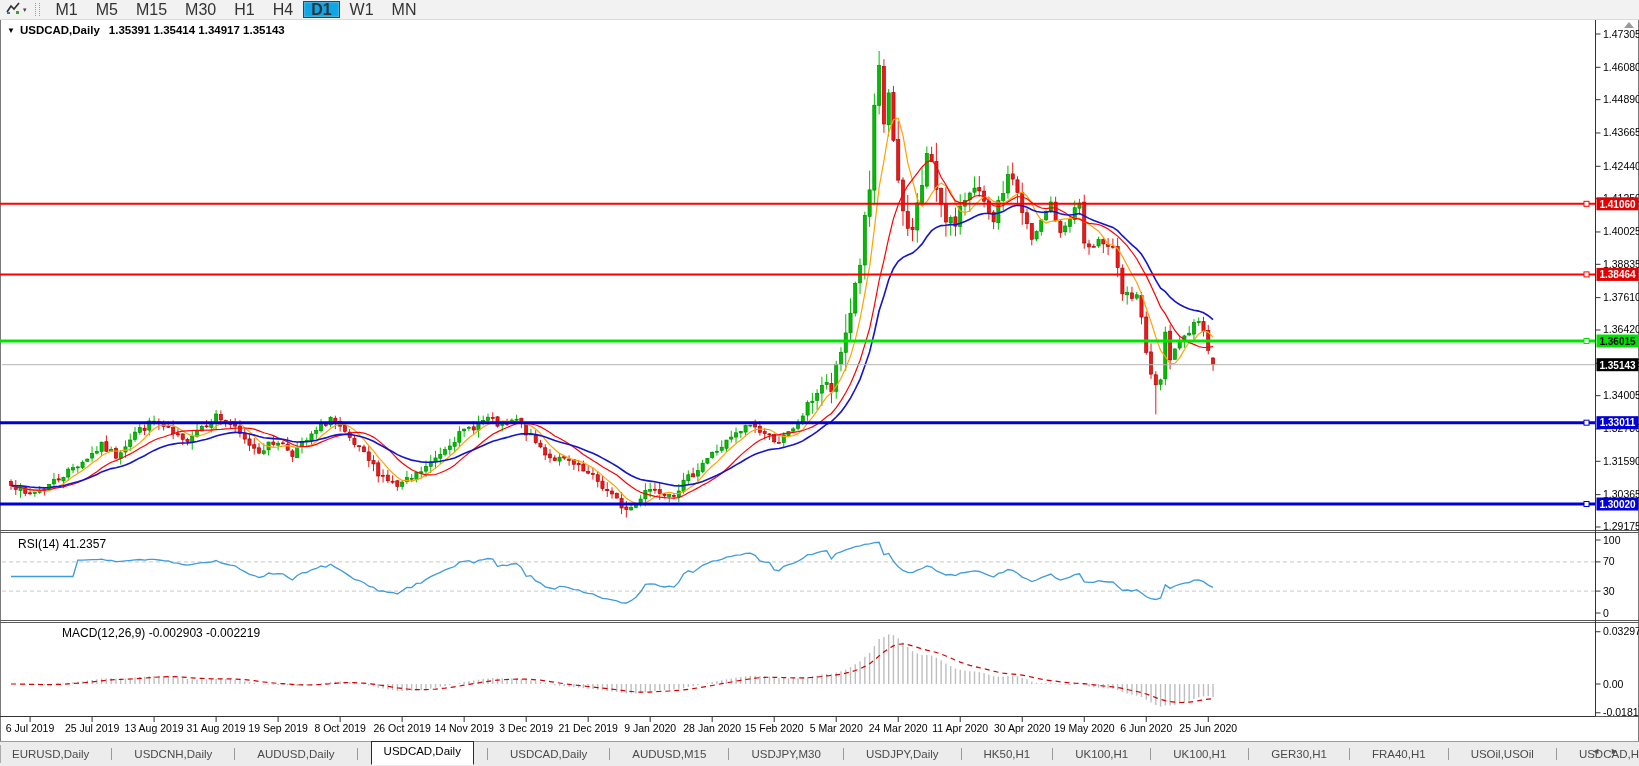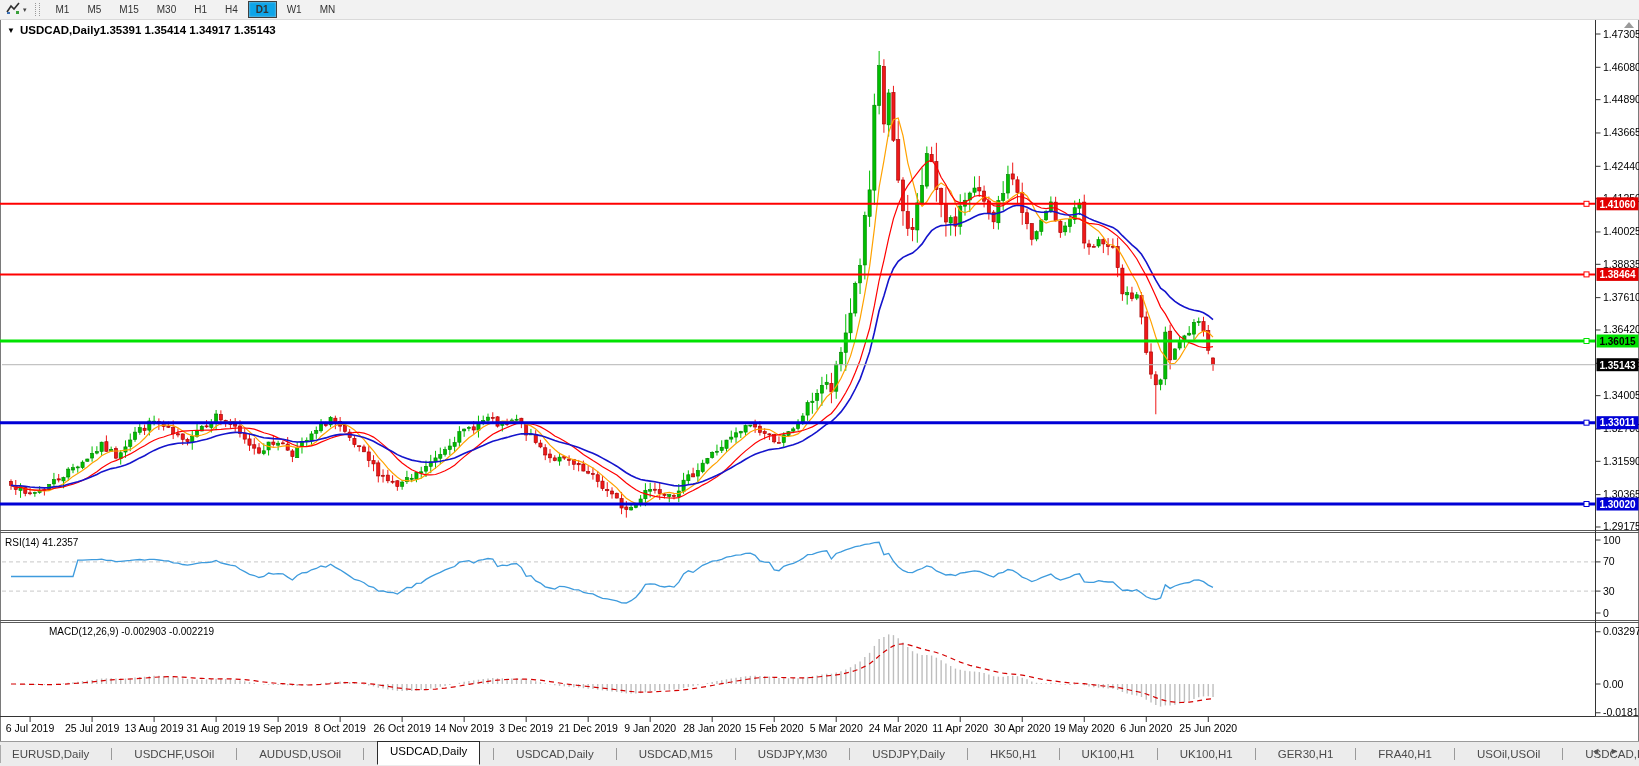--- a/index.html
+++ b/index.html
@@ -5,27 +5,27 @@
   html,body{margin:0;padding:0;}
   body{width:1639px;height:766px;position:relative;overflow:hidden;background:#ffffff;
        font-family:"Liberation Sans",sans-serif;-webkit-font-smoothing:none;}
   
   .toolbar{position:absolute;top:0;left:0;width:1639px;height:19px;background:#f2f2f2;
            border-bottom:1px solid #dadada;display:flex;align-items:center;z-index:6;}
   .tool-btn{display:flex;align-items:center;margin-left:3px;padding:1px 3px;cursor:pointer;}
   .dd-arrow{font-size:7px;color:#444;margin-left:2px;}
   .tb-handle{height:13px;width:3px;border-left:1px dotted #9a9a9a;border-right:1px dotted #9a9a9a;margin:0 7px 0 5px;}
   .tf-group{display:flex;align-items:center;height:19px;}
-  .tf-btn{font-size:10px;color:#333;padding:1px 7px;margin:0 1px;border:1px solid transparent;cursor:pointer;line-height:13px;}
+  .tf-btn{font-size:16px;color:#333;padding:1px 7px;margin:0 1px;border:1px solid transparent;cursor:pointer;line-height:13px;}
   .tf-btn.active{background:#0ea5e9;border:1px solid #404040;box-shadow:inset 0 0 2px #ccc;font-weight:bold;}
   
   .chart-title{position:absolute;top:24px;left:7px;z-index:4;font-size:11.5px;font-weight:700;color:#000;}
   .chart-title .collapse{font-size:8px;margin-right:5px;vertical-align:1px;}
-  .chart-title .ohlc{}
-  .pane-label{position:absolute;left:5px;z-index:4;font-size:10px;color:#000;}
+  .chart-title .ohlc{margin-left:9px;}
+  .pane-label{position:absolute;left:18px;z-index:4;font-size:12px;color:#000;}
   .rsi-label{top:537px;}
   .macd-label{top:626px;margin-left:44px;}
   svg{position:absolute;top:0;left:0;z-index:1;}
   
   .tabbar{position:absolute;left:0;bottom:0;width:1639px;height:24px;background:#ececec;
           border-top:1px solid #9b9b9b;display:flex;align-items:center;z-index:6;}
   .tab-grip{width:6px;height:18px;background:#dcdcdc;border-right:1px solid #aaa;margin-right:2px;}
   .tabs{display:flex;align-items:center;height:24px;gap:12px;}
   .tab{font-size:11.5px;color:#4a4a4a;padding:3px 9px;cursor:pointer;white-space:nowrap;}
   .tab.active{background:#ffffff;border:1px solid #2b2b2b;border-bottom:1px solid #ffffff;
@@ -972,29 +972,29 @@
   <span class="collapse">▼</span><span class="sym">USDCAD,Daily</span><span class="ohlc">1.35391 1.35414 1.34917 1.35143</span>
 </div>
 <div class="pane-label rsi-label">RSI(14) 41.2357</div>
 <div class="pane-label macd-label">MACD(12,26,9) -0.002903 -0.002219</div>
 
 <div class="tabbar">
   <div class="tab-grip"></div>
   <div class="tabs" id="tabs">
       <span class="tab">EURUSD,Daily</span>
       <span class="tab-sep"></span>
-      <span class="tab">USDCHF,USOil</span>
-      <span class="tab-sep"></span>
-      <span class="tab">AUDUSD,USOil</span>
+      <span class="tab">USDCNH,Daily</span>
+      <span class="tab-sep"></span>
+      <span class="tab">AUDUSD,Daily</span>
       <span class="tab-sep"></span>
       <span class="tab active">USDCAD,Daily</span>
       <span class="tab-sep"></span>
       <span class="tab">USDCAD,Daily</span>
       <span class="tab-sep"></span>
-      <span class="tab">USDCAD,M15</span>
+      <span class="tab">AUDUSD,M15</span>
       <span class="tab-sep"></span>
       <span class="tab">USDJPY,M30</span>
       <span class="tab-sep"></span>
       <span class="tab">USDJPY,Daily</span>
       <span class="tab-sep"></span>
       <span class="tab">HK50,H1</span>
       <span class="tab-sep"></span>
       <span class="tab">UK100,H1</span>
       <span class="tab-sep"></span>
       <span class="tab">UK100,H1</span>

